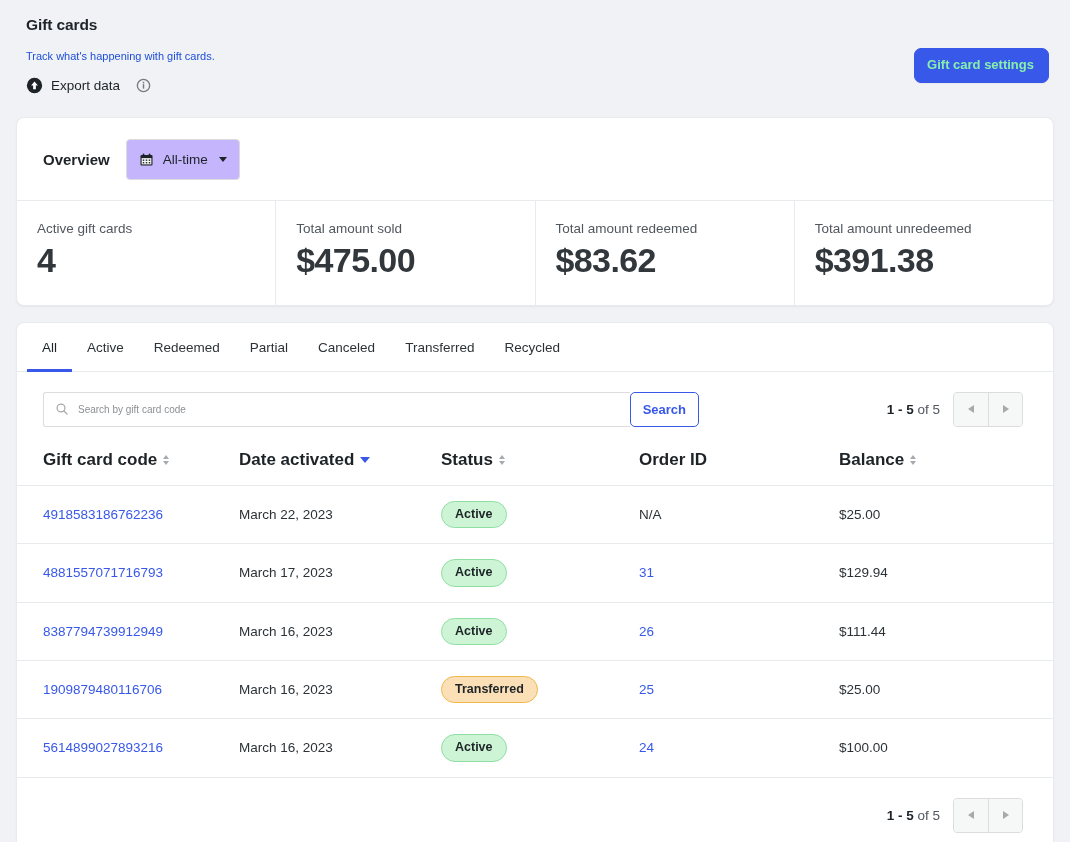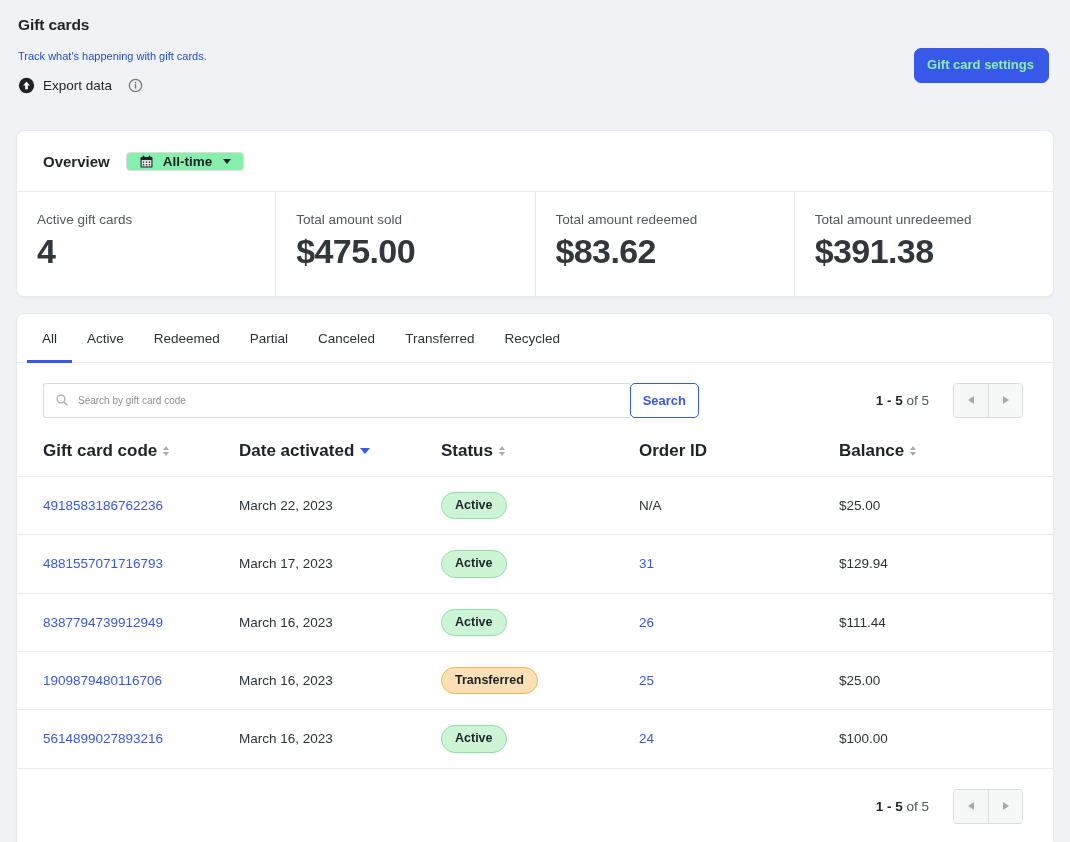--- a/index.html
+++ b/index.html
@@ -17,21 +17,22 @@
     height: 842px;
     position: relative;
     overflow: hidden;
     padding: 0 14px;
   }
 
   
   .page-header {
     position: relative;
     padding: 16px 4px 0 4px;
-    height: 130px;
+    height: 117px;
+    margin-left: 8px;
   }
   .page-title {
     font-size: 15.5px;
     font-weight: bold;
     color: #1d2327;
     letter-spacing: -0.1px;
   }
   .page-subtitle {
     margin-top: 16px;
     font-size: 11px;
@@ -99,25 +100,25 @@
   .overview-title {
     font-size: 15px;
     font-weight: bold;
     color: #1d2327;
   }
   .range-select {
     display: inline-flex;
     align-items: center;
     gap: 9px;
     border: 1px solid #dcdcde;
-    background: #86efac;
+    background: #c4b5fd;
     border-radius: 4px;
-    padding: 1px 12px;
+    padding: 12px 12px;
     font-size: 13.5px;
-    font-weight: bold;
+    font-weight: normal;
     color: #1d2327;
     cursor: pointer;
   }
   .cal-icon { width: 15px; height: 15px; display: inline-block; }
   .caret { width: 0; height: 0;
     border-left: 4.5px solid transparent;
     border-right: 4.5px solid transparent;
     border-top: 5.5px solid #1d2327;
     margin-left: 2px;
   }
@@ -219,21 +220,21 @@
     height: 35px;
     cursor: pointer;
     font-family: "Liberation Sans", sans-serif;
     white-space: nowrap;
   }
 
   .pager {
     margin-left: auto;
     display: flex;
     align-items: center;
-    gap: 24px;
+    gap: 13px;
   }
   .pager-text {
     font-size: 13.5px;
     color: #50575e;
     white-space: nowrap;
   }
   .pager-text b { color: #1d2327; font-weight: bold; }
   .pager-buttons {
     display: flex;
     border: 1px solid #dcdcde;

